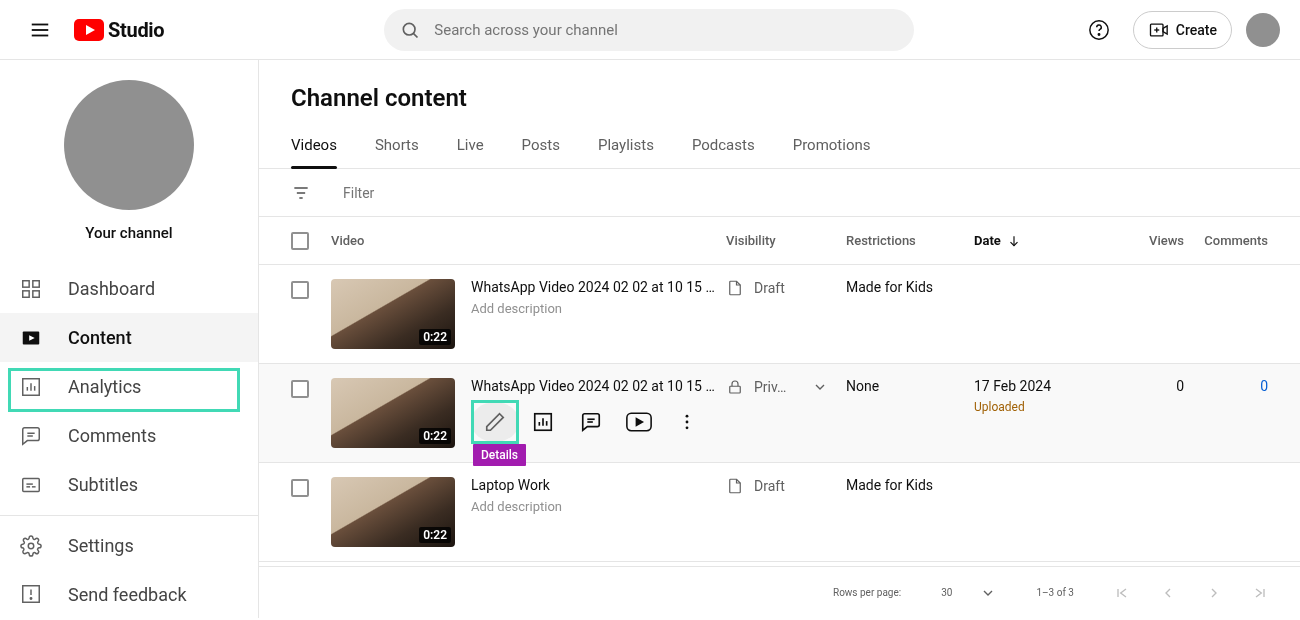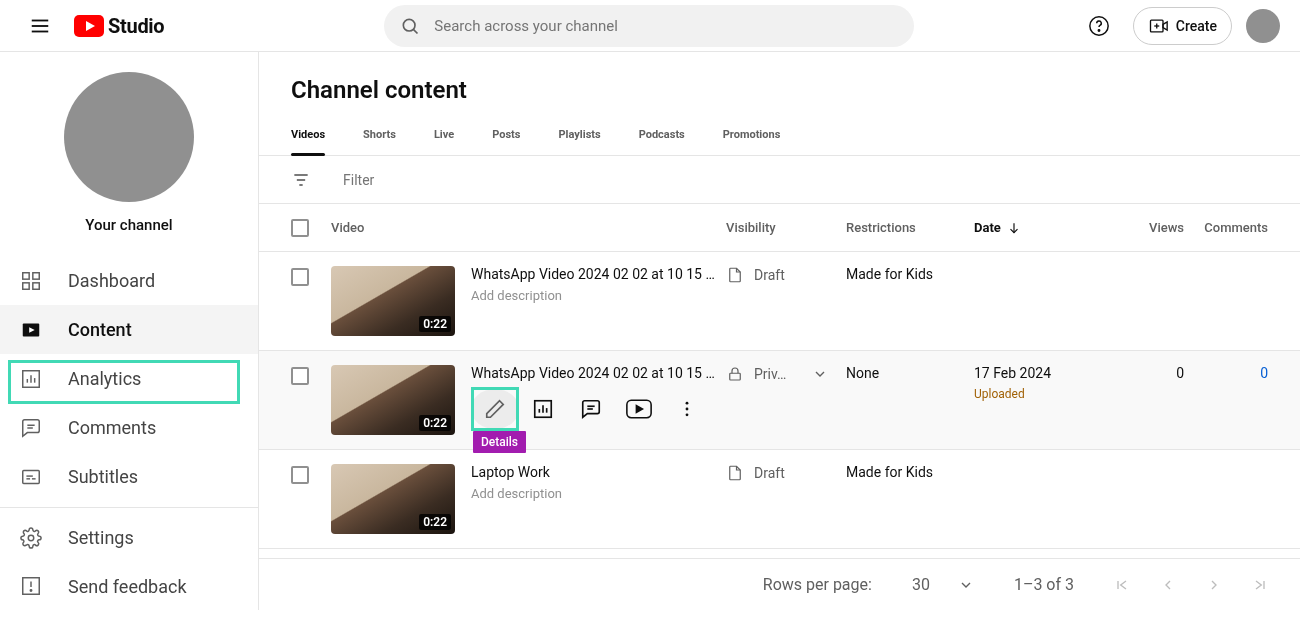--- a/index.html
+++ b/index.html
@@ -1,21 +1,21 @@
 <!DOCTYPE html>
 <html><head>
 <meta charset="utf-8">
 <style>
   * { margin: 0; padding: 0; box-sizing: border-box; font-family: "Roboto", Arial, sans-serif; }
   html, body { width: 1300px; height: 620px; background: #fff; color: #0f0f0f; overflow: hidden; }
   svg { display: block; }
 
   
   .header {
-    height: 52px; display: flex; align-items: center; padding: 0 20px;
+    height: 60px; display: flex; align-items: center; padding: 0 20px;
     border-bottom: 1px solid #e5e5e5;
   }
   .menu-btn { width: 40px; height: 40px; display: flex; align-items: center; justify-content: center; border-radius: 50%; cursor: pointer; }
   .logo { display: flex; align-items: center; gap: 4px; margin-left: 14px; cursor: pointer; }
   .logo-text { font-weight: 700; font-size: 20px; letter-spacing: -0.3px; }
   .search-box {
     flex: 0 0 530px; margin-left: 220px; height: 42px;
     background: #f1f1f1; border-radius: 21px; display: flex; align-items: center;
     padding: 0 16px; color: #606060;
   }
@@ -53,21 +53,21 @@
 
   .highlight-box-1 {
     position:absolute; border: 3px solid #41d9b5; pointer-events:none;
     left: 8px; top: 308px; width: 232px; height: 44px;
   }
 
   
   .main { flex:1; display:flex; flex-direction:column; overflow:hidden; position:relative;}
   .page-title { font-size: 24px; font-weight: 600; padding: 24px 32px 14px; }
   .tabs { display:flex; gap: 38px; padding: 0 32px; border-bottom:1px solid #e5e5e5; }
-  .tab { padding: 10px 0 14px; font-size:11px; color:#606060; font-weight:700; cursor:pointer; position:relative;}
+  .tab { padding: 10px 0 14px; font-size:15px; color:#606060; font-weight:400; cursor:pointer; position:relative;}
   .tab.active { color:#0f0f0f; }
   .tab.active::after{content:""; position:absolute; left:0; right:0; bottom:-1px; height:3px; background:#0f0f0f; border-radius:2px;}
 
   .filter-bar { display:flex; align-items:center; height:48px; padding: 0 32px; gap:32px; border-bottom:1px solid #e5e5e5;}
   .filter-input { border:none; outline:none; font-size:14px; color:#606060; background:transparent;}
 
   .table-head { display:flex; align-items:center; height:48px; padding:0 32px; gap: 0; border-bottom:1px solid #e5e5e5; font-size:13px; color:#606060; font-weight:500;}
   .col-check-h  { width: 40px; flex-shrink:0;}
   .col-video  { flex: 1 1 auto; min-width: 0; padding-left: 0;}
   .col-vis    { width: 120px; flex-shrink:0;}
@@ -94,21 +94,21 @@
   .hover-actions { display:flex; gap: 0; margin-top:2px; align-items:center;}
   .ha-btn { width:48px; height:40px; display:flex; align-items:center; justify-content:center; cursor:pointer; border-radius:50%;}
   .tooltip {
     position:absolute; background:#a21caf; color:#fff; font-size:12px; font-weight:500;
     padding:4px 8px; border-radius:1px;
   }
   .highlight-box-2 { position:absolute; border:3px solid #41d9b5; pointer-events:none;
                      width:48px; height:44px; }
   .vis-cell { display:flex; align-items:center; gap:10px; color:#606060; font-size:14px;}
 
-  .footer-bar { display:flex; align-items:center; justify-content:flex-end; height:52px; padding: 0 32px; gap:40px; font-size:16px; color:#606060; border-top:1px solid #e5e5e5;}
+  .footer-bar { display:flex; align-items:center; justify-content:flex-end; height:52px; padding: 0 32px; gap:40px; font-size:10px; color:#606060; border-top:1px solid #e5e5e5;}
   .select-like { display:flex; align-items:center; gap:28px;}
   .pager { display:flex; align-items:center; gap:30px;}
   .pager-btn { color:#bdbdbd; cursor:default;}
 
   a.link { color:#065fd4; text-decoration:none; }
 </style>
 </head>
 <body>
 
 <div class="header">

